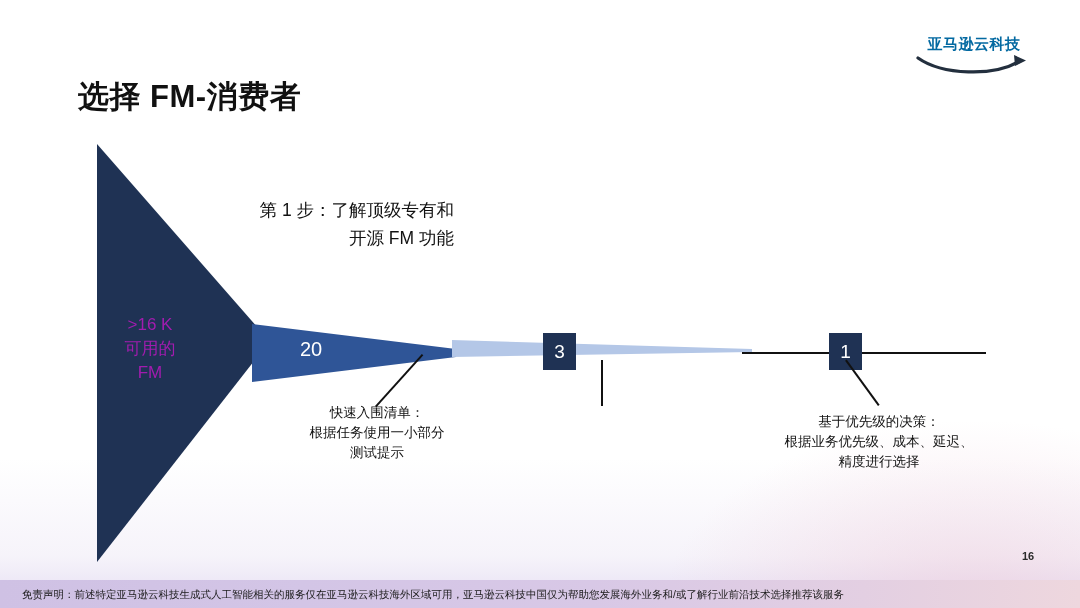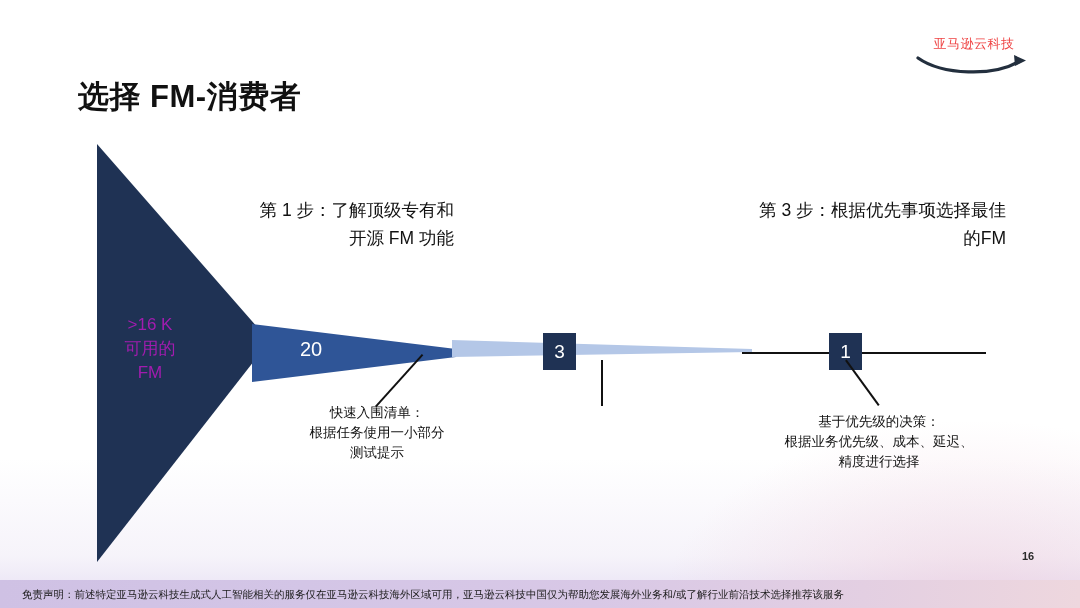--- a/index.html
+++ b/index.html
@@ -43,23 +43,23 @@
   
   .aws-logo {
     position: absolute;
     left: 894px;
     top: 32px;
     width: 160px;
     height: 46px;
     text-align: center;
   }
   .aws-logo .aws-word {
-    font-size: 13px;
-    font-weight: 400;
-    color: #ef4444;
+    font-size: 15px;
+    font-weight: 700;
+    color: #0369a1;
     letter-spacing: 0.5px;
     line-height: 24px;
     white-space: nowrap;
   }
   .aws-logo .aws-smile {
     position: absolute;
     left: 22px;
     top: 22px;
     width: 118px;
     height: 22px;
@@ -301,21 +301,20 @@
   <div class="num-box num-box-3">
     <span>3</span>
   </div>
 
   <div class="line-1"></div>
   <div class="num-box num-box-1">
     <span>1</span>
   </div>
 
   <div class="step-head step-head-1">第 1 步：了解顶级专有和开源 FM 功能</div>
-  <div class="step-head step-head-3">第 3 步：根据优先事项选择最佳的FM</div>
 
   <div class="leader leader-1"></div>
   <div class="leader leader-2"></div>
   <div class="leader leader-3"></div>
 
   <div class="anno anno-1">
     <div>快速入围清单：</div>
     <div>根据任务使用一小部分</div>
     <div>测试提示</div>
   </div>

